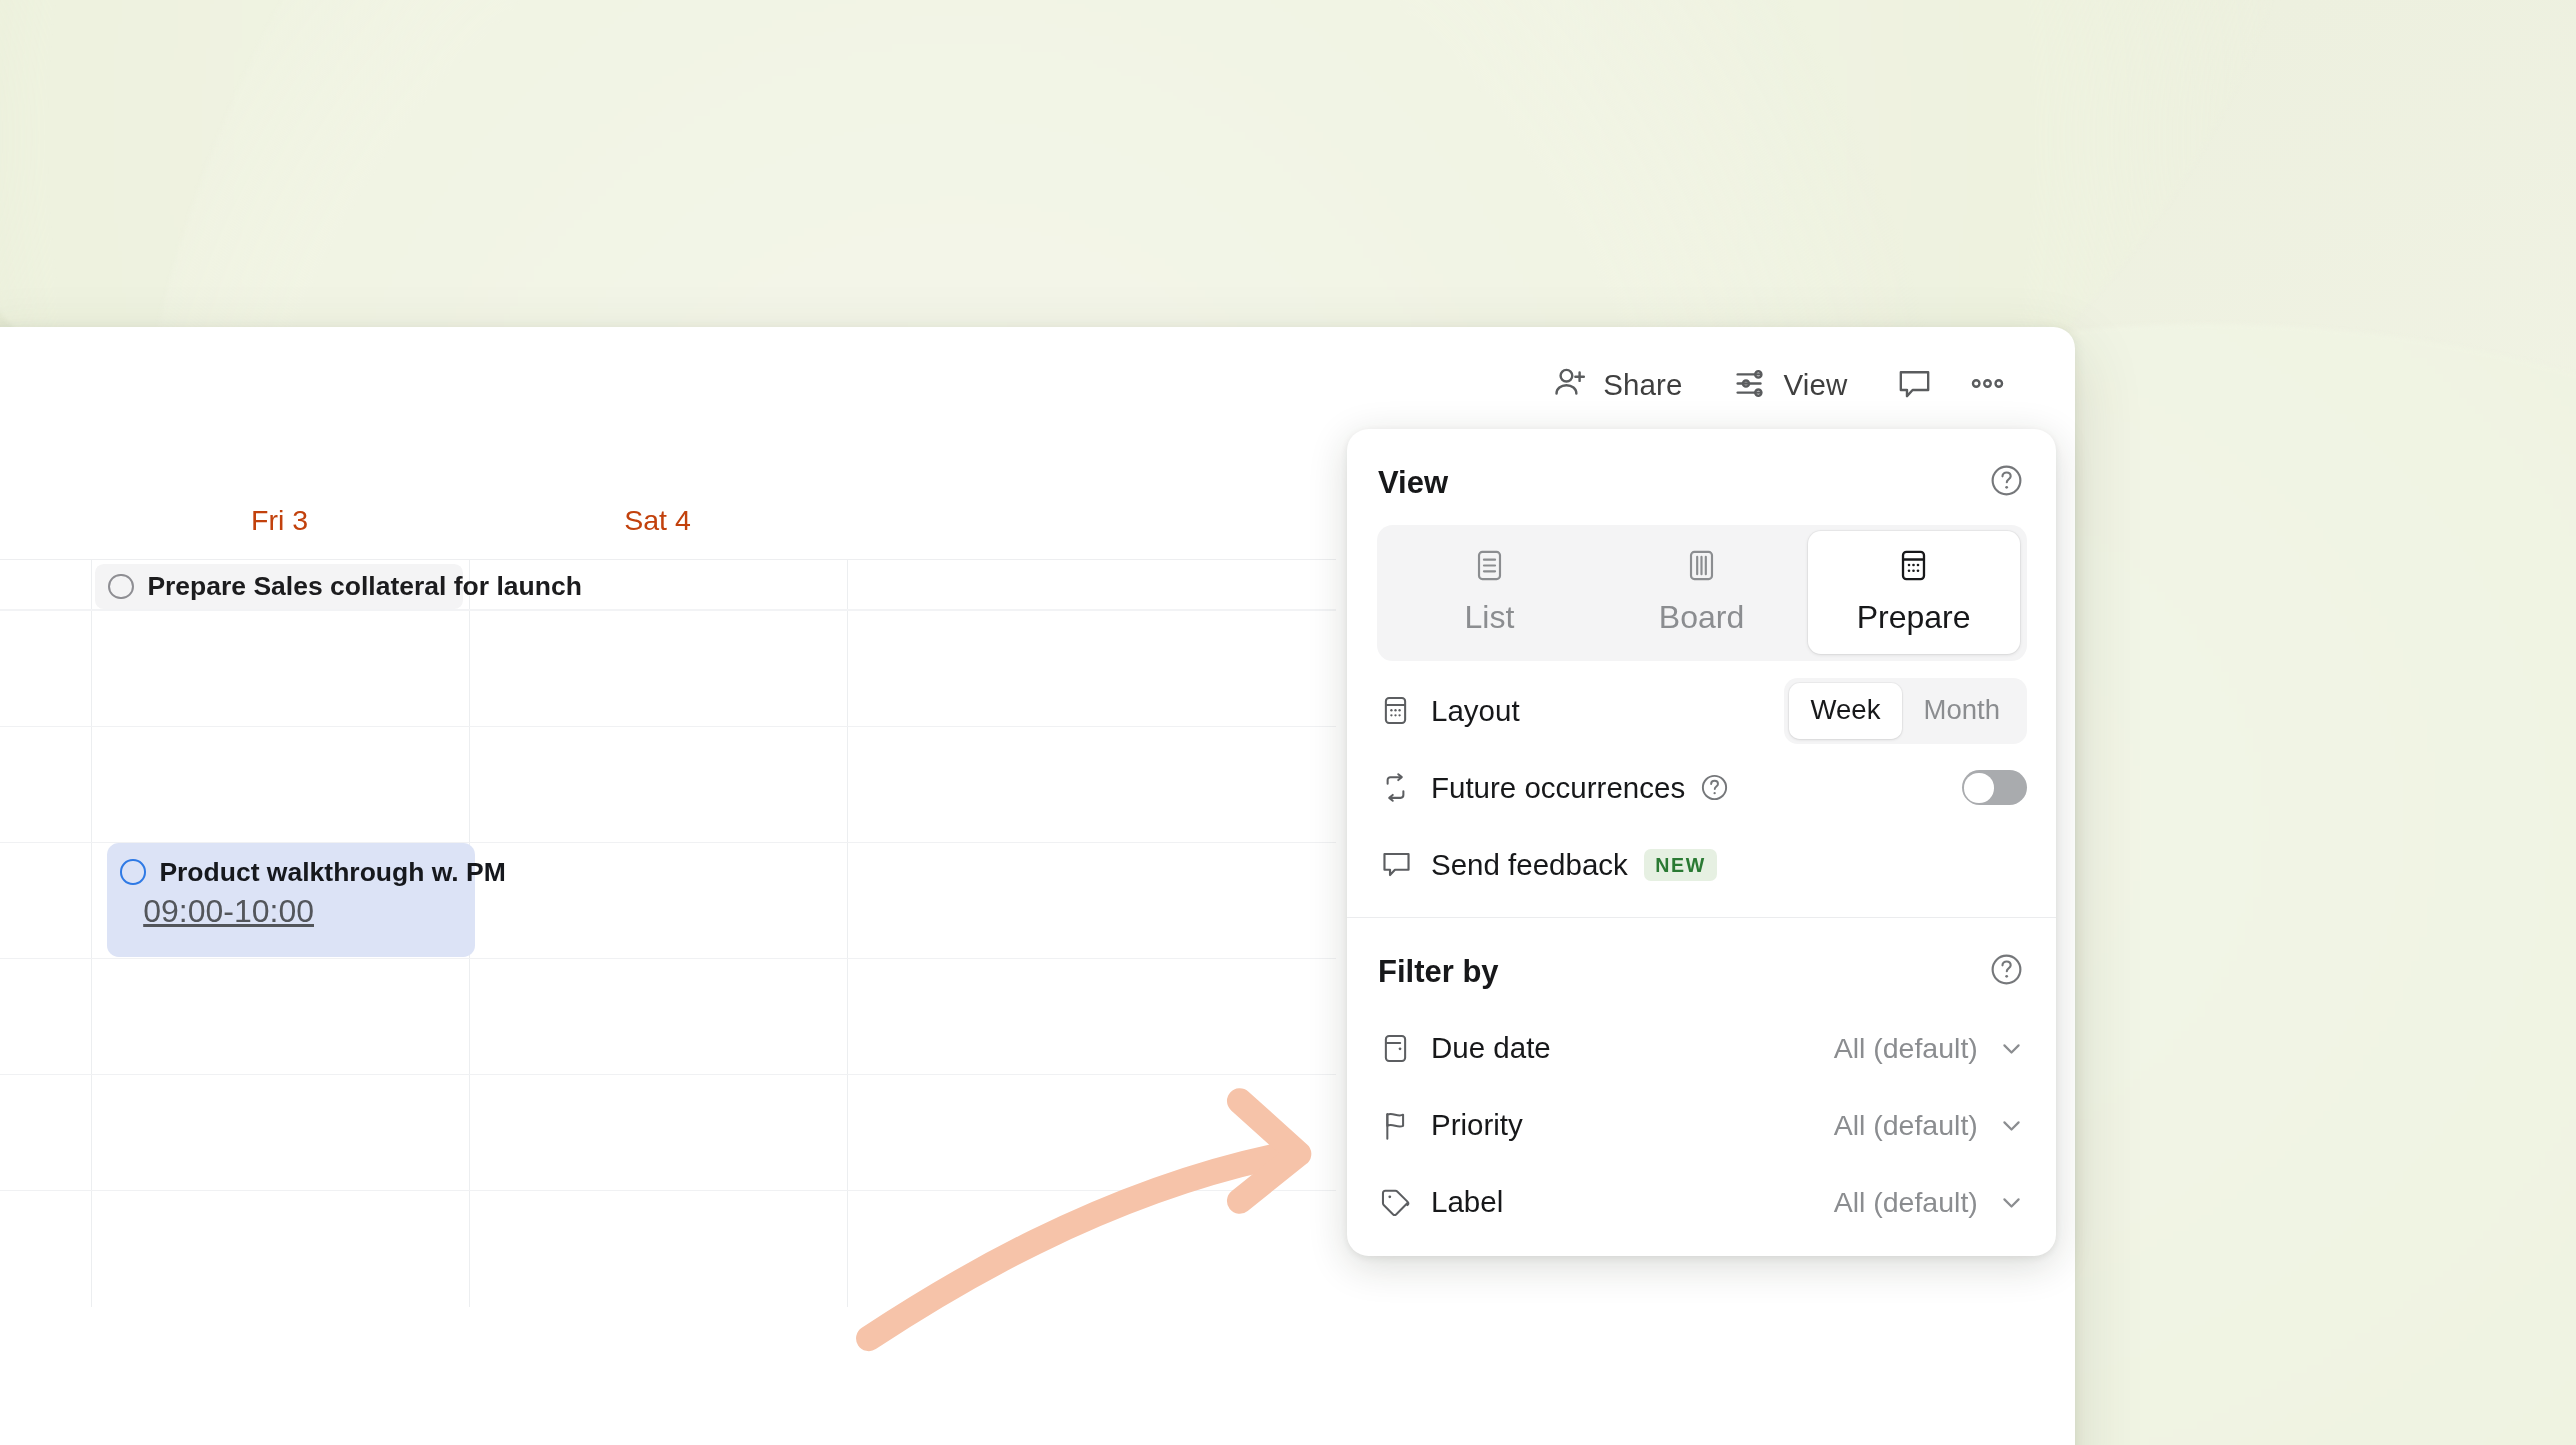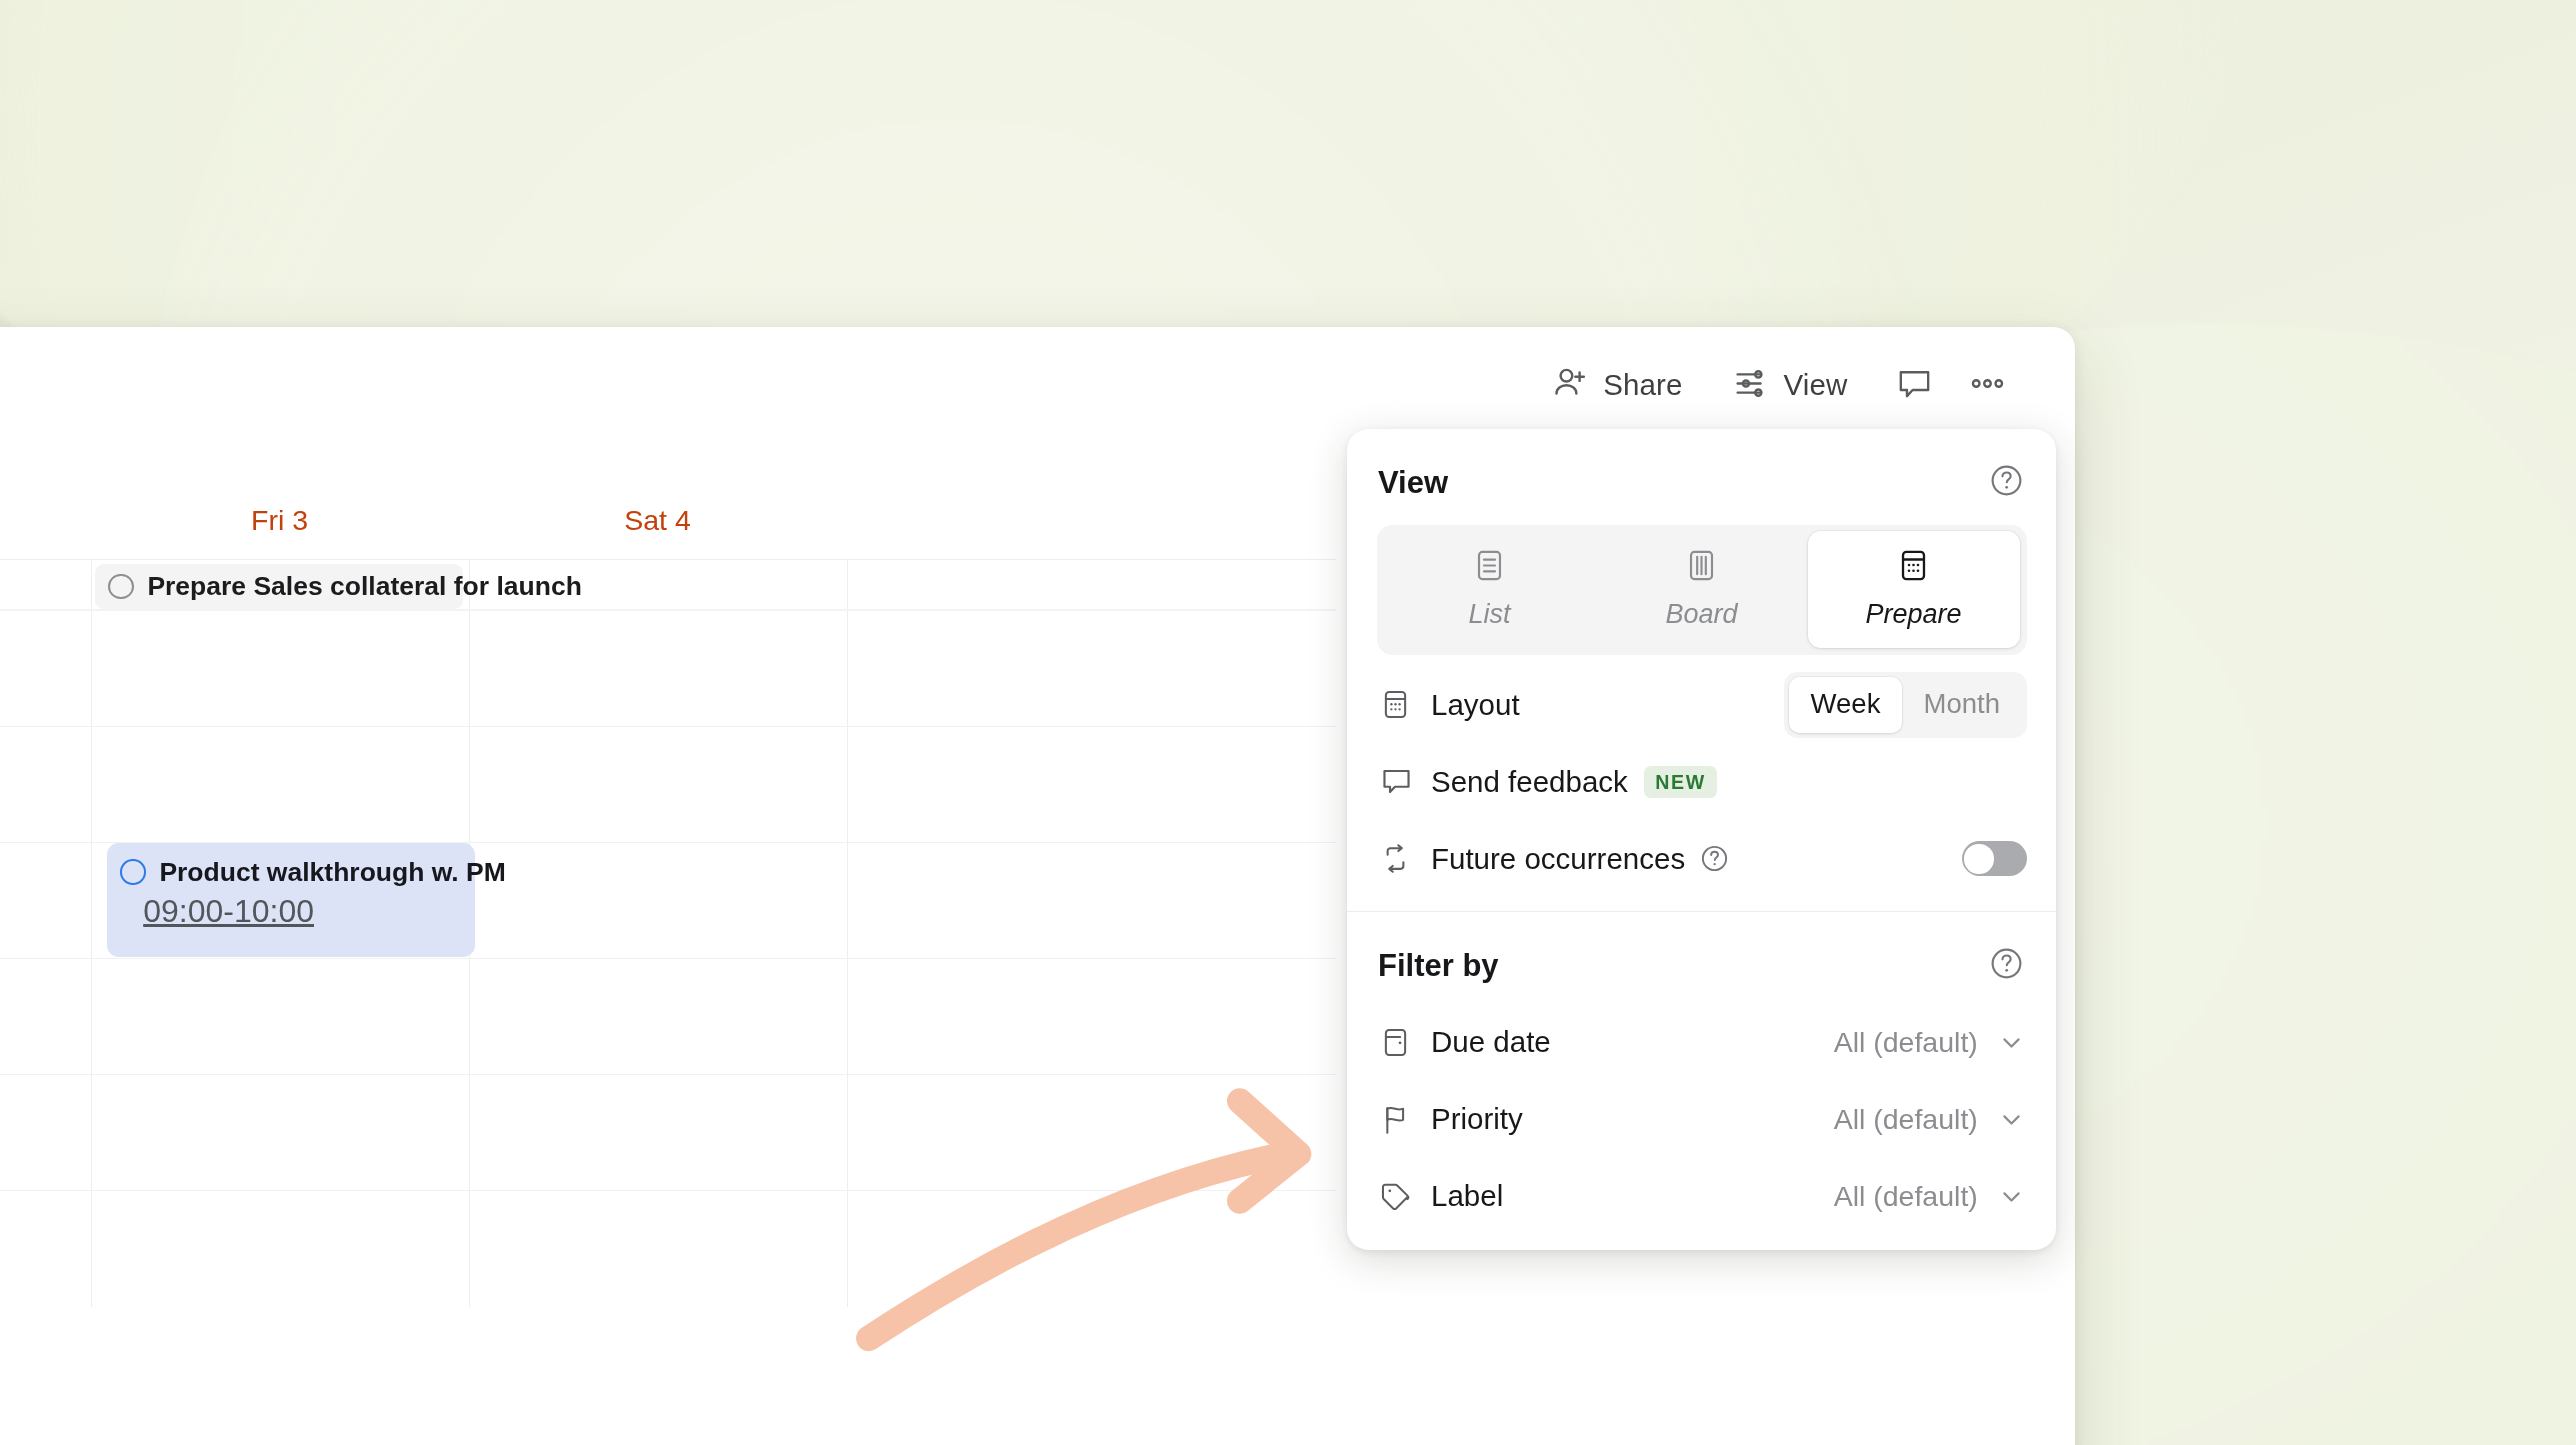--- a/index.html
+++ b/index.html
@@ -236,23 +236,22 @@
     flex: 1;
     border-radius: 12.8px;
     padding: 15.7px 0 17.7px 0;
     display: flex;
     flex-direction: column;
     align-items: center;
     gap: 10.8px;
     cursor: pointer;
   }
   .seg-item .seg-label {
-    font-size: 27px;
+    font-size: 32px;
     color: #8b8d90;
-    font-style: italic;
   }
   .seg-item.active {
     background: #ffffff;
     box-shadow: 0 1px 3.9px rgba(0,0,0,0.10), 0 0 0 1px rgba(0,0,0,0.035);
   }
   .seg-item.active .seg-label { color: #17181a; }
 
   
   .pop-row {
     display: flex;
@@ -545,50 +544,50 @@
     <span class="row-label">Layout</span>
     <span class="row-spacer"></span>
     <div id="layout-toggle">
       <span class="lt-item active">Week</span>
       <span class="lt-item">Month</span>
     </div>
   </div>
 
   <div class="pop-row">
     <span class="row-ico">
-      <svg width="37" height="37" viewBox="0 0 24 24" fill="none" stroke="#5c5e61" stroke-width="1.4" stroke-linejoin="round">
-        <path d="M4.2 5.2h15.6v10.2h-8.8L7.8 18.8v-3.4H4.2z"></path>
-      </svg>
-    </span>
-    <span class="row-label">Send feedback</span>
-    <span class="badge-new">NEW</span>
-    <span class="row-spacer"></span>
-  </div>
-
-  <div class="pop-row">
-    <span class="row-ico">
       <svg width="35" height="35" viewBox="0 0 24 24" fill="none" stroke="#5c5e61" stroke-width="1.4" stroke-linecap="round" stroke-linejoin="round">
         <path d="M6.6 9.4V6.8a1.9 1.9 0 0 1 1.9-1.9h7.2"></path>
         <path d="M13.9 2.9l2.4 2 -2.4 2"></path>
         <path d="M17.4 14.6v2.6a1.9 1.9 0 0 1-1.9 1.9H8.3"></path>
         <path d="M10.1 21.1l-2.4-2 2.4-2"></path>
       </svg>
     </span>
     <span class="row-label">Future occurrences</span>
     <span class="inline-help">
       <svg width="31" height="31" viewBox="0 0 24 24" fill="none" stroke="#75777a" stroke-width="1.5">
         <circle cx="12" cy="12" r="9"></circle>
         <path d="M9.4 9.3c0-1.5 1.2-2.5 2.7-2.5s2.6 1 2.6 2.4c0 1.9-2.5 2.1-2.5 3.9" stroke-linecap="round"></path>
         <circle cx="12.1" cy="16.4" r="0.9" fill="#75777a" stroke="none"></circle>
       </svg>
     </span>
     <span class="row-spacer"></span>
     <div class="switch">
       <div class="knob"></div>
     </div>
+  </div>
+
+  <div class="pop-row">
+    <span class="row-ico">
+      <svg width="37" height="37" viewBox="0 0 24 24" fill="none" stroke="#5c5e61" stroke-width="1.4" stroke-linejoin="round">
+        <path d="M4.2 5.2h15.6v10.2h-8.8L7.8 18.8v-3.4H4.2z"></path>
+      </svg>
+    </span>
+    <span class="row-label">Send feedback</span>
+    <span class="badge-new">NEW</span>
+    <span class="row-spacer"></span>
   </div>
 
   <div class="pop-divider"></div>
 
   <div class="pop-section-head">
     <span class="pop-section-title">Filter by</span>
     <span class="help-icon">
       <svg width="37" height="37" viewBox="0 0 24 24" fill="none" stroke="#75777a" stroke-width="1.4">
         <circle cx="12" cy="12" r="9"></circle>
         <path d="M9.4 9.3c0-1.5 1.2-2.5 2.7-2.5s2.6 1 2.6 2.4c0 1.9-2.5 2.1-2.5 3.9" stroke-linecap="round"></path>

